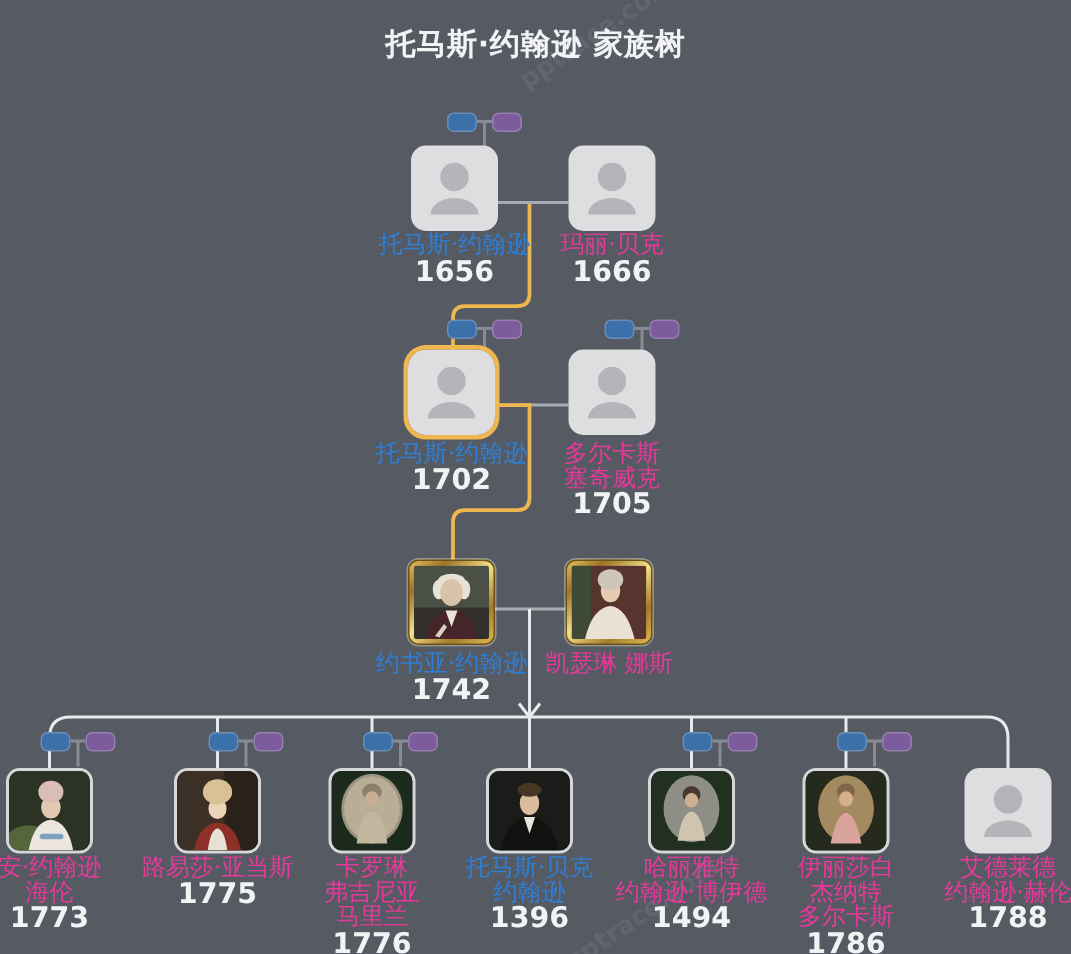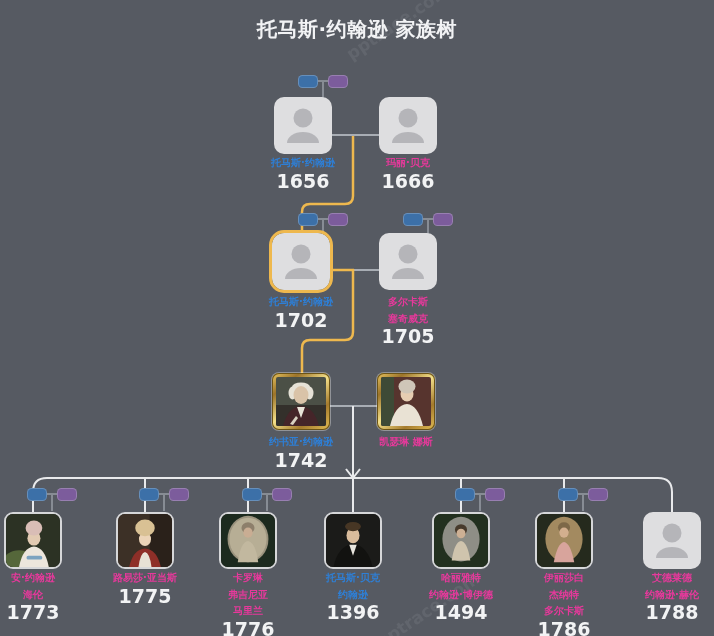--- a/index.html
+++ b/index.html
@@ -63,21 +63,21 @@
     border:1px solid rgba(255,255,255,0.22);box-sizing:border-box;cursor:pointer;
   }
   .mini.male{background:var(--mini-male,#3c70a8);}
   .mini.female{background:var(--mini-female,#7c5c9c);}
 
   
   .label{
     position:absolute;width:130px;text-align:center;z-index:3;
     line-height:16.5px;pointer-events:none;
   }
-  .label .nm{font-size:10px;font-weight:bold;}
+  .label .nm{font-size:16px;font-weight:normal;}
   .label .nm.male{color:var(--male-name,#2e7fd6);}
   .label .nm.female{color:var(--female-name,#e6399b);}
   .label .yr{font-size:19px;font-weight:600;color:var(--year-text,#f2f3f4);line-height:18px;}
 </style>
 </head>
 <body>
 
 <div class="canvas">
 
   <div class="title">托马斯·约翰逊 家族树</div>

